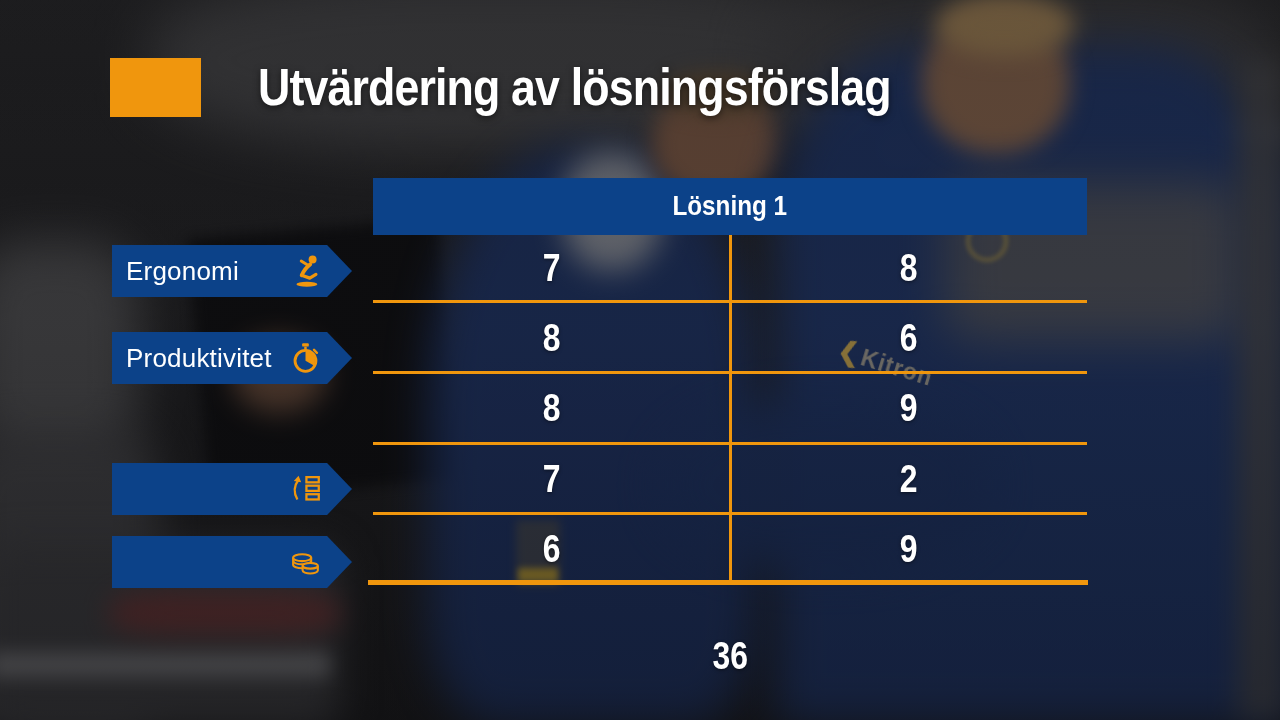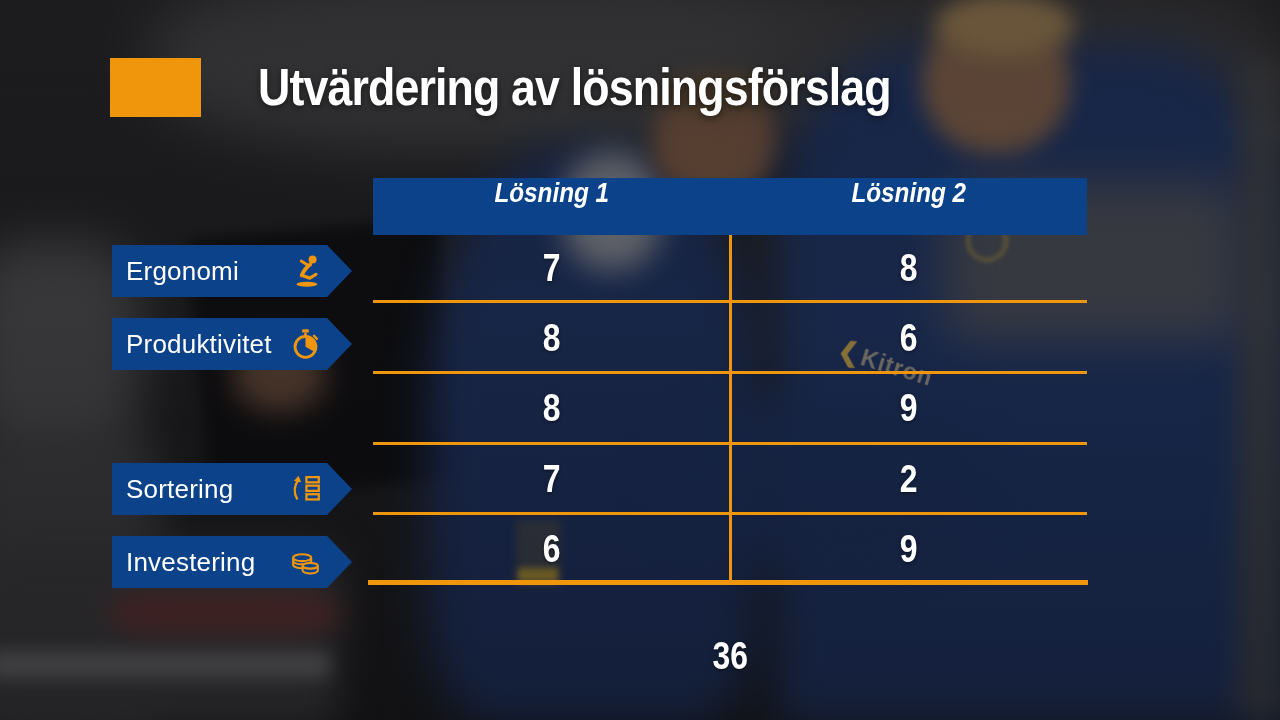--- a/index.html
+++ b/index.html
@@ -40,21 +40,21 @@
     background:linear-gradient(180deg,rgba(10,10,12,.34) 0%,rgba(10,10,12,.30) 45%,rgba(8,8,10,.44) 100%); }
 
   
   .fg { position:absolute; z-index:3; }
   .accent-square { left:110px; top:58px; width:91px; height:59px; background:var(--orange); }
   .title { left:258px; top:55px; height:64px; line-height:64px; color:#fff; font-size:52px; font-weight:bold;
     letter-spacing:-1px; transform:scaleX(.86); transform-origin:left center; white-space:nowrap;
     text-shadow:0 2px 8px rgba(0,0,0,.55); }
 
   .table-header { left:373px; top:178px; width:714px; height:57px; background:var(--blue); display:flex; }
-  .header-cell { flex:1; display:flex; align-items:flex-start; justify-content:center;font-style:italic; }
+  .header-cell { flex:1; display:flex; align-items:center; justify-content:center; }
   .header-cell span { color:#fff; font-size:27px; font-weight:bold; transform:scaleX(.9); display:inline-block; }
 
   .hline { left:373px; width:714px; height:3px; background:var(--orange); }
   .hline-thick { left:368px; width:720px; height:5px; background:var(--orange); }
   .vline { left:729px; top:235px; width:3px; height:346px; background:var(--orange); }
 
   .value-row { left:373px; width:714px; height:42px; display:flex; }
   .value-cell { flex:1; display:flex; align-items:center; justify-content:center; }
   .value-cell span { color:#fff; font-size:38px; font-weight:bold; transform:scaleX(.84); display:inline-block;
     text-shadow:0 1px 4px rgba(0,0,0,.5); }
@@ -97,23 +97,20 @@
   <div class="kitron"><span class="kitron-mark">❮</span><span>Kitron</span></div>
   <div class="bg bg-overlay"></div>
 
   <div class="fg accent-square"></div>
   <div class="fg title">Utvärdering av lösningsförslag</div>
 
   <div class="fg table-header">
     <div class="header-cell">
         <span>Lösning 1</span>
       </div>
-    <div class="header-cell">
-        <span>Lösning 2</span>
-      </div>
   </div>
 
   <div class="fg vline"></div>
   <div class="fg hline" style="top:300px"></div>
   <div class="fg hline" style="top:371px"></div>
   <div class="fg hline" style="top:442px"></div>
   <div class="fg hline" style="top:512px"></div>
   <div class="fg hline-thick" style="top:580px"></div>
 
   <div class="fg value-row" style="top:247px">
@@ -167,48 +164,46 @@
     <span class="pennant-icon">
       <svg viewBox="0 0 40 40" width="38" height="38">
         <circle cx="28" cy="8" r="4.2" fill="#F0960D"></circle>
         <path d="M25.5 13 C22 15.5 19 19 16.5 24.5" stroke="#F0960D" stroke-width="4" fill="none" stroke-linecap="round"></path>
         <path d="M24 14.5 L16 9.5" stroke="#F0960D" stroke-width="3" stroke-linecap="round"></path>
         <path d="M16.5 24.5 L25 27.5 L31.5 23.5" stroke="#F0960D" stroke-width="3.4" fill="none" stroke-linecap="round" stroke-linejoin="round"></path>
         <ellipse cx="22" cy="34" rx="11" ry="2.6" fill="#F0960D"></ellipse>
       </svg>
     </span>
   </div>
-  <div class="fg pennant" style="top:318px">
+  <div class="fg pennant" style="top:332px">
     <span class="pennant-text">Produktivitet</span>
     <span class="pennant-icon">
       <svg viewBox="0 0 40 40" width="38" height="38">
         <rect x="17" y="4.5" width="7" height="3.5" rx="1" fill="#F0960D"></rect>
         <rect x="19.2" y="8" width="2.6" height="4.5" fill="#F0960D"></rect>
         <line x1="29.5" y1="11.5" x2="32.5" y2="14.5" stroke="#F0960D" stroke-width="2.6" stroke-linecap="round"></line>
         <circle cx="20.5" cy="23" r="11" stroke="#F0960D" stroke-width="3" fill="none"></circle>
         <path d="M20.5 23 L20.5 13 A10 10 0 0 1 29.3 27.8 Z" fill="#F0960D"></path>
       </svg>
     </span>
   </div>
   <div class="fg pennant" style="top:463px">
-    <span class="pennant-text">Sortering</span>
     <span class="pennant-icon">
       <svg viewBox="0 0 40 40" width="38" height="38">
         <g stroke="#F0960D" stroke-width="2.4" fill="none">
           <rect x="21.5" y="7.5" width="13" height="5.5"></rect>
           <rect x="21.5" y="16.5" width="13" height="5.5"></rect>
           <rect x="21.5" y="25.5" width="13" height="5.5"></rect>
           <path d="M12 31 C8 24 8.5 16.5 13 10.5"></path>
         </g>
         <path d="M16 13 L13.2 6 L8.2 11.5 Z" fill="#F0960D"></path>
       </svg>
     </span>
   </div>
   <div class="fg pennant" style="top:536px">
-    <span class="pennant-text">Investering</span>
     <span class="pennant-icon">
       <svg viewBox="0 0 40 40" width="38" height="38">
         <g stroke="#F0960D" stroke-width="2.2" fill="none">
           <path d="M7.5 15.5 v7.5 c0 2 4.3 3.6 9.5 3.6 s9.5 -1.6 9.5 -3.6 v-7.5"></path>
           <path d="M7.7 19.2 c0.6 1.8 4.6 3.2 9.3 3.2 s8.7 -1.4 9.3 -3.2"></path>
           <ellipse cx="17" cy="15.5" rx="9.5" ry="3.6"></ellipse>
         </g>
         <g stroke="#F0960D" stroke-width="2.2">
           <path d="M17.5 24 v5 c0 1.7 3.6 3.1 8 3.1 s8 -1.4 8 -3.1 v-5" fill="#0C4289"></path>
           <ellipse cx="25.5" cy="24" rx="8" ry="3" fill="#0C4289"></ellipse>

